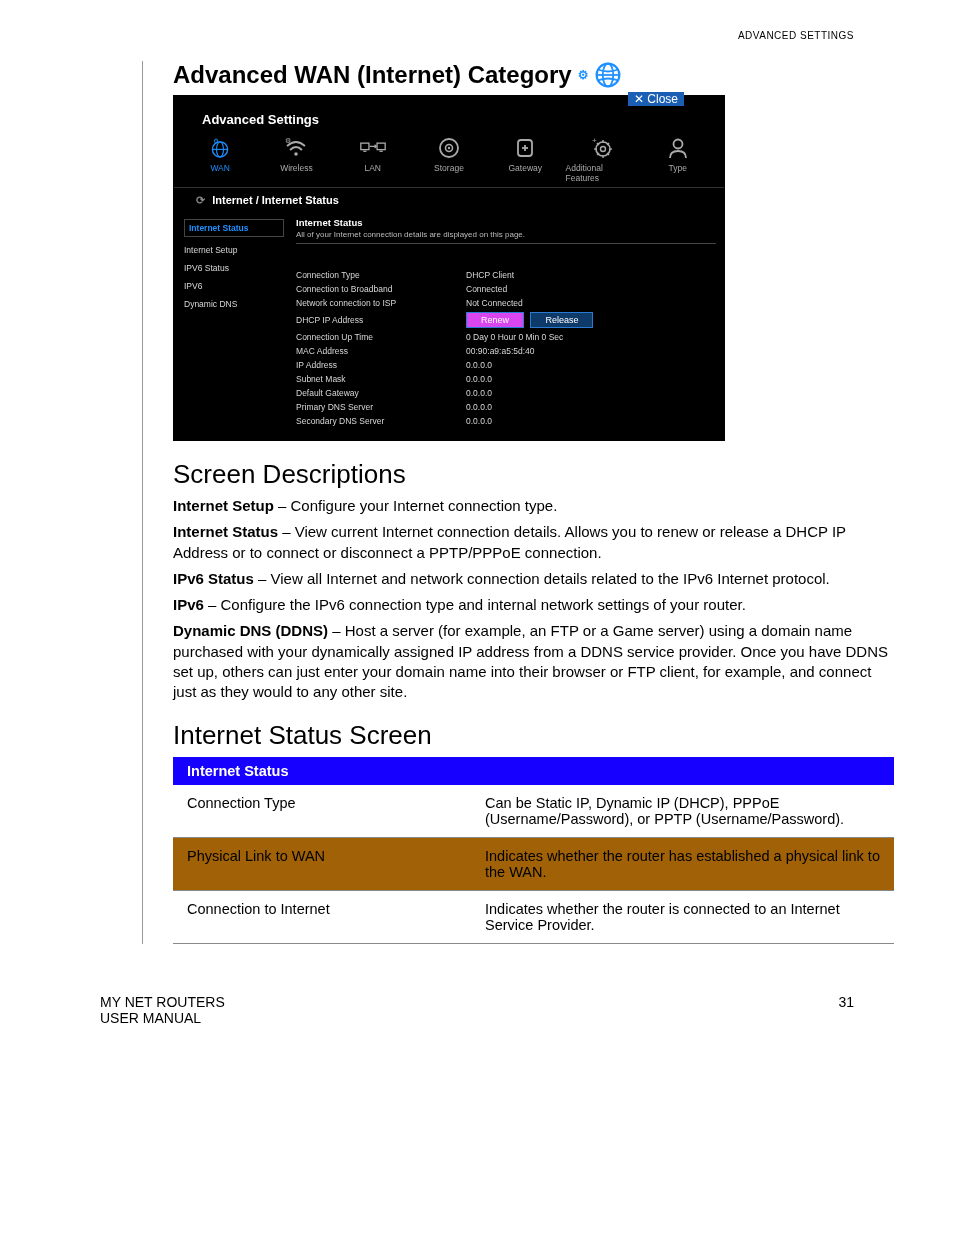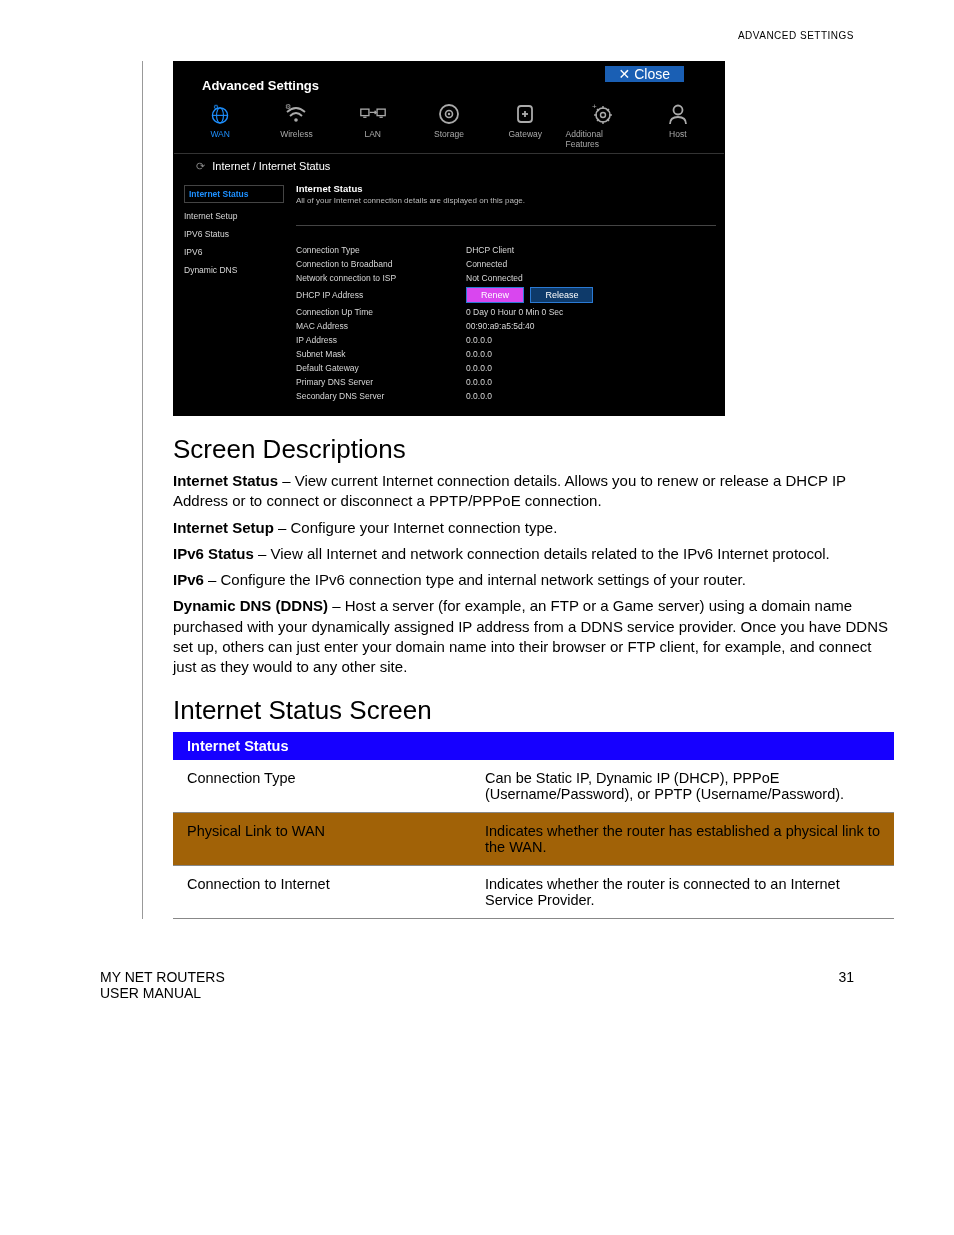--- a/index.html
+++ b/index.html
@@ -46,53 +46,53 @@
   .router-ss {
     width: 550px;
     background: #000;
     color: #d0d0d0;
     font-size: 9px;
     border: 1px solid #000;
   }
   .ss-close { height: 12px; position: relative; }
   .ss-close-btn {
     position: absolute; right: 40px; top: -4px;
-    background: #1a5fb4; color: #fff; padding: 0 14px; font-size: 14px; margin-top: 8px;
+    background: #1a5fb4; color: #fff; padding: 0 6px; font-size: 12px;
   }
   .ss-title {
     color: #fff; font-weight: bold; font-size: 13px;
     padding: 4px 12px 6px 28px;
   }
   .ss-tabs {
     display: flex; justify-content: space-around;
     padding: 2px 8px 4px 8px; border-bottom: 1px solid #333;
   }
   .ss-tab {
     display: flex; flex-direction: column; align-items: center;
     width: 72px; font-size: 8.5px; color: #aaa; gap: 2px;
   }
   .ss-tab.active { color: #1e90ff; }
   .ss-tab .ic { width: 26px; height: 26px; display:flex; align-items:center; justify-content:center; }
   .ss-breadcrumb {
-    color: #fff; font-weight: normal; font-size: 11px;
+    color: #fff; font-weight: bold; font-size: 11px;
     padding: 6px 12px 6px 22px;
   }
   .ss-body { display: flex; }
   .ss-side {
     width: 100px; padding: 6px 4px 6px 10px;
     display: flex; flex-direction: column; gap: 8px;
     color: #d8d8d8; font-size: 8.5px;
   }
   .ss-side .sel {
     background: #000; border: 1px solid #444; padding: 3px 4px;
     color: #1e90ff; font-weight: bold;
   }
   .ss-main { flex: 1; padding: 4px 8px 10px 8px; }
   .ss-main-title { color: #fff; font-weight: bold; font-size: 9.5px; margin-bottom: 2px; }
-  .ss-main-sub { color: #bbb; font-size: 8px; border-bottom: 1px solid #444; padding-bottom: 20px; margin-bottom: 19px; }
+  .ss-main-sub { color: #bbb; font-size: 8px; border-bottom: 1px solid #444; padding-bottom: 4px; margin-bottom: 26px; }
   .ss-row { display: flex; align-items: center; margin-bottom: 4px; }
   .ss-lbl { width: 170px; color: #d8d8d8; font-size: 8.5px; }
   .ss-val { color: #d8d8d8; font-size: 8.5px; }
   .ss-btn {
     display: inline-block; color: #fff; font-size: 9px;
     padding: 2px 14px; margin-right: 4px; border: 1px solid #2a7ad4;
   }
   .ss-btn.primary { background: #d946ef; }
   .ss-btn.secondary { background: #0e3a6a; }
 
@@ -120,20 +120,31 @@
     font-size: 14px; padding: 0 40px;
   }
 </style>
 </head>
 <body>
 
 <div class="page">
   <div class="header-text">ADVANCED SETTINGS</div>
 
   <div class="content">
+    <h1 class="sec-title">
+      <span>Advanced WAN (Internet) Category</span>
+      <span style="color:#1e90ff;font-size:12px;">⚙</span>
+      <svg class="globe" viewBox="0 0 32 32">
+        <circle cx="16" cy="16" r="13" fill="none" stroke="#1e90ff" stroke-width="2.5"></circle>
+        <ellipse cx="16" cy="16" rx="6" ry="13" fill="none" stroke="#1e90ff" stroke-width="2"></ellipse>
+        <line x1="3" y1="16" x2="29" y2="16" stroke="#1e90ff" stroke-width="2"></line>
+        <path d="M5 10 Q16 14 27 10" fill="none" stroke="#1e90ff" stroke-width="2"></path>
+        <path d="M5 22 Q16 18 27 22" fill="none" stroke="#1e90ff" stroke-width="2"></path>
+      </svg>
+    </h1>
 
     <div class="router-ss">
       <div class="ss-close">
         <span class="ss-close-btn">
           <span>✕</span>
           <span>Close</span>
         </span>
       </div>
       <div class="ss-title">Advanced Settings</div>
 
@@ -212,21 +223,21 @@
           </span>
           <span>Additional Features</span>
         </div>
         <div class="ss-tab">
           <span class="ic">
             <svg width="20" height="22" viewBox="0 0 20 22">
                 <circle cx="10" cy="7" r="4.5" fill="none" stroke="#aaa" stroke-width="1.8"></circle>
                 <path d="M2 21 Q2 14 10 14 Q18 14 18 21" fill="none" stroke="#aaa" stroke-width="1.8"></path>
               </svg>
           </span>
-          <span>Host</span>
+          <span>Type</span>
         </div>
       </div>
 
       <div class="ss-breadcrumb">
         <span style="color:#888;margin-right:4px;">⟳</span>
         <span>Internet / Internet Status</span>
       </div>
 
       <div class="ss-body">
         <div class="ss-side">
@@ -285,22 +296,22 @@
             </div>
           <div class="ss-row">
               <div class="ss-lbl">Secondary DNS Server</div>
               <div class="ss-val">0.0.0.0</div>
             </div>
         </div>
       </div>
     </div>
 
     <h2 class="sub-title">Screen Descriptions</h2>
+    <p><b>Internet Setup</b><span> – Configure your Internet connection type.</span></p>
     <p><b>Internet Status</b><span> – View current Internet connection details. Allows you to renew or release a DHCP IP Address or to connect or disconnect a PPTP/PPPoE connection.</span></p>
-    <p><b>Internet Setup</b><span> – Configure your Internet connection type.</span></p>
     <p><b>IPv6 Status</b><span> – View all Internet and network connection details related to the IPv6 Internet protocol.</span></p>
     <p><b>IPv6</b><span> – Configure the IPv6 connection type and internal network settings of your router.</span></p>
     <p><b>Dynamic DNS (DDNS)</b><span> – Host a server (for example, an FTP or a Game server) using a domain name purchased with your dynamically assigned IP address from a DDNS service provider. Once you have DDNS set up, others can just enter your domain name into their browser or FTP client, for example, and connect just as they would to any other site.</span></p>
 
     <h2 class="sub-title">Internet Status Screen</h2>
     <table class="desc">
       <tbody>
           <tr>
             <th>Internet Status</th>
             <th></th>

